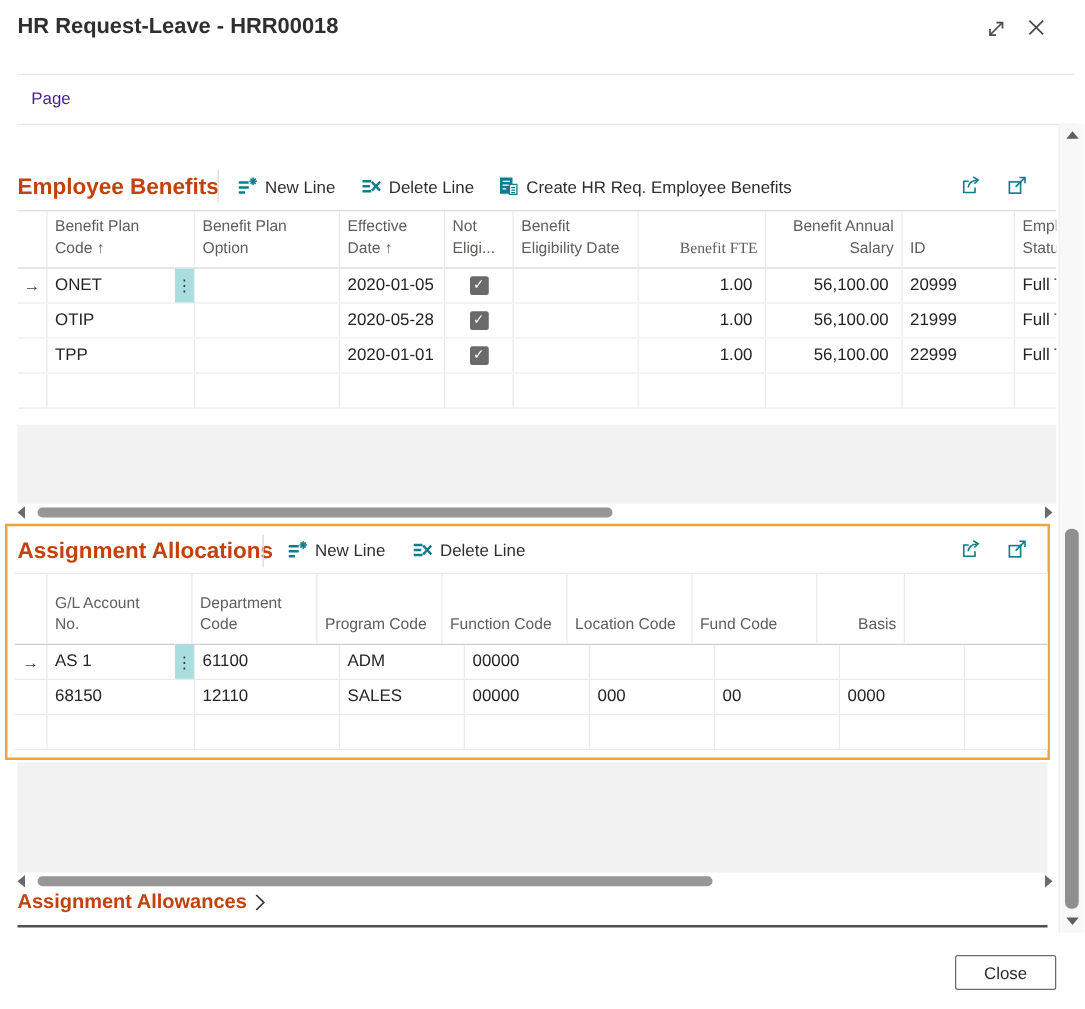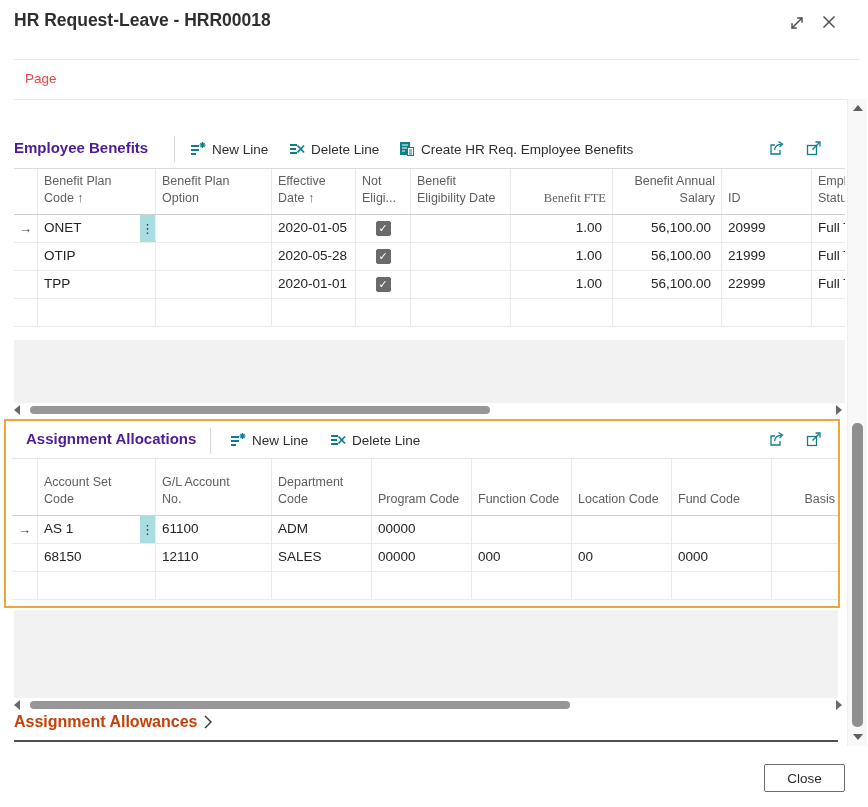--- a/index.html
+++ b/index.html
@@ -4,23 +4,23 @@
 <style>
   html,body{margin:0;padding:0;background:#fff;}
   .stage{position:relative;width:868px;height:807px;background:#fff;overflow:hidden;
          font-family:"Liberation Sans","DejaVu Sans",sans-serif;color:#242424;}
   .abs{position:absolute;}
   
   .win-title{left:14px;top:10px;font-size:17.5px;font-weight:700;color:#2f2f2f;}
   .titlebar-btn{width:22px;height:22px;display:flex;align-items:center;justify-content:center;cursor:pointer;}
   
   .rule{height:1px;background:#e8e8e8;}
-  .menu-label{font-size:13.5px;color:#ef4444;}
-  
-  .sec-title{font-size:15px;font-weight:700;color:#4c1d95;}
+  .menu-label{font-size:13.5px;color:#4c1d95;}
+  
+  .sec-title{font-size:18px;font-weight:700;color:#c2410c;}
   .vsep{width:1px;background:#d8d8d8;}
   .tb-btn{display:flex;align-items:center;gap:6px;cursor:pointer;}
   .tb-btn .lbl{font-size:13.5px;color:#2f2e2d;white-space:nowrap;}
   .icon16{width:16px;height:16px;flex:0 0 16px;}
   .icon18{width:18px;height:18px;}
   
   .grid{position:absolute;overflow:hidden;background:#fff;}
   .grid-header{display:flex;border-top:1px solid #dcdcdc;border-bottom:1px solid #cfcfcf;box-sizing:border-box;background:#fff;}
   .hcell{display:flex;align-items:flex-end;box-sizing:border-box;padding:0 6px 7px 6px;
          font-size:12.5px;color:#605e5c;border-right:1px solid #eaeaea;line-height:1.35;}
@@ -260,21 +260,21 @@
   <div class="abs grayfill" style="left:14px;top:340px;width:831px;height:63px;"></div>
 
   <div class="abs hscroll" style="left:14px;top:404px;width:828px;">
     <span class="tri tri-left abs" style="left:0;top:1px;"></span>
     <span class="hs-thumb" style="left:16px;width:460px;top:2px;"></span>
     <span class="tri tri-right abs" style="left:822px;top:1px;"></span>
   </div>
 
   <div class="abs yellow-box" style="left:4px;top:419px;width:836px;height:189px;"></div>
 
-  <div class="abs sec-title" style="left:14px;top:430px;margin-left:12px;">Assignment Allocations</div>
+  <div class="abs sec-title" style="left:14px;top:430px;">Assignment Allocations</div>
   <div class="abs vsep" style="left:210px;top:428px;height:26px;"></div>
 
   <div class="abs tb-btn" style="left:230px;top:432px;">
     <svg class="icon16" viewBox="0 0 16 16">
       <g fill="#0e7d8c">
           <rect x="1" y="4" width="8" height="2"></rect>
           <rect x="1" y="8" width="8" height="2"></rect>
           <rect x="1" y="12" width="5" height="2"></rect>
         </g>
       <g stroke="#0e7d8c" stroke-width="1.3">
@@ -316,23 +316,20 @@
         <rect x="2.5" y="6.5" width="9" height="9"></rect>
         <line x1="7.5" y1="10.5" x2="14.5" y2="3.5"></line>
         <polyline points="10.5,3 15,3 15,7.5"></polyline>
       </g>
     </svg>
   </div>
 
   <div class="grid" style="left:12px;top:458px;width:826px;height:142px;">
     <div class="grid-header" style="height:58px;border-top-color:#e5e5e5;">
       <div class="hcell" style="width:26px;flex:0 0 26px;"></div>
-      <div class="hcell wrap88" style="width:118px;flex:0 0 118px;">
-          <span>Account Set Code</span>
-        </div>
       <div class="hcell wrap82" style="width:116px;flex:0 0 116px;">
           <span>G/L Account No.</span>
         </div>
       <div class="hcell wrap88" style="width:100px;flex:0 0 100px;">
           <span>Department Code</span>
         </div>
       <div class="hcell" style="width:100px;flex:0 0 100px;">
           <span>Program Code</span>
         </div>
       <div class="hcell" style="width:100px;flex:0 0 100px;">

